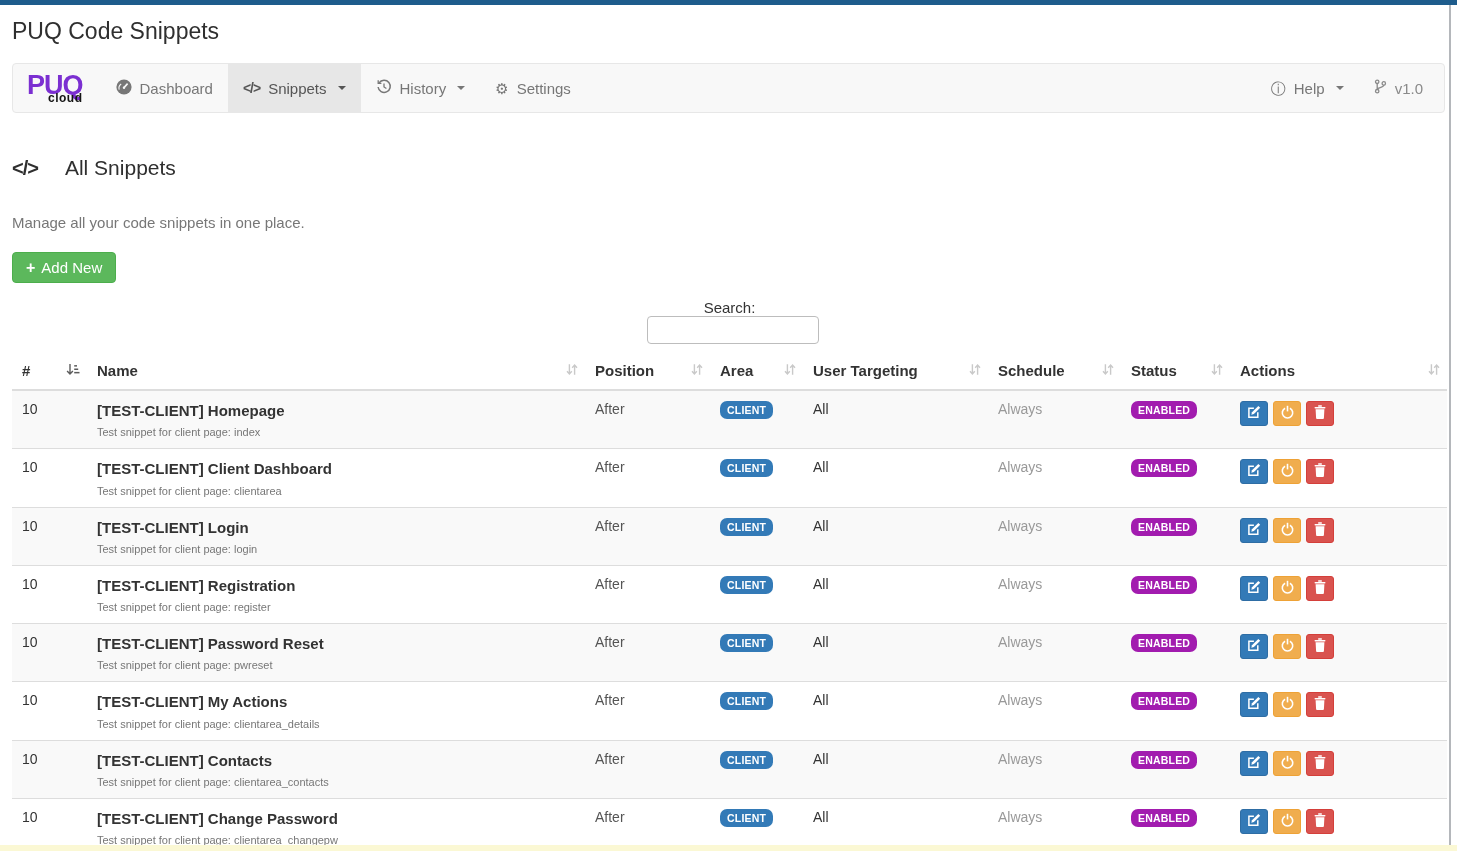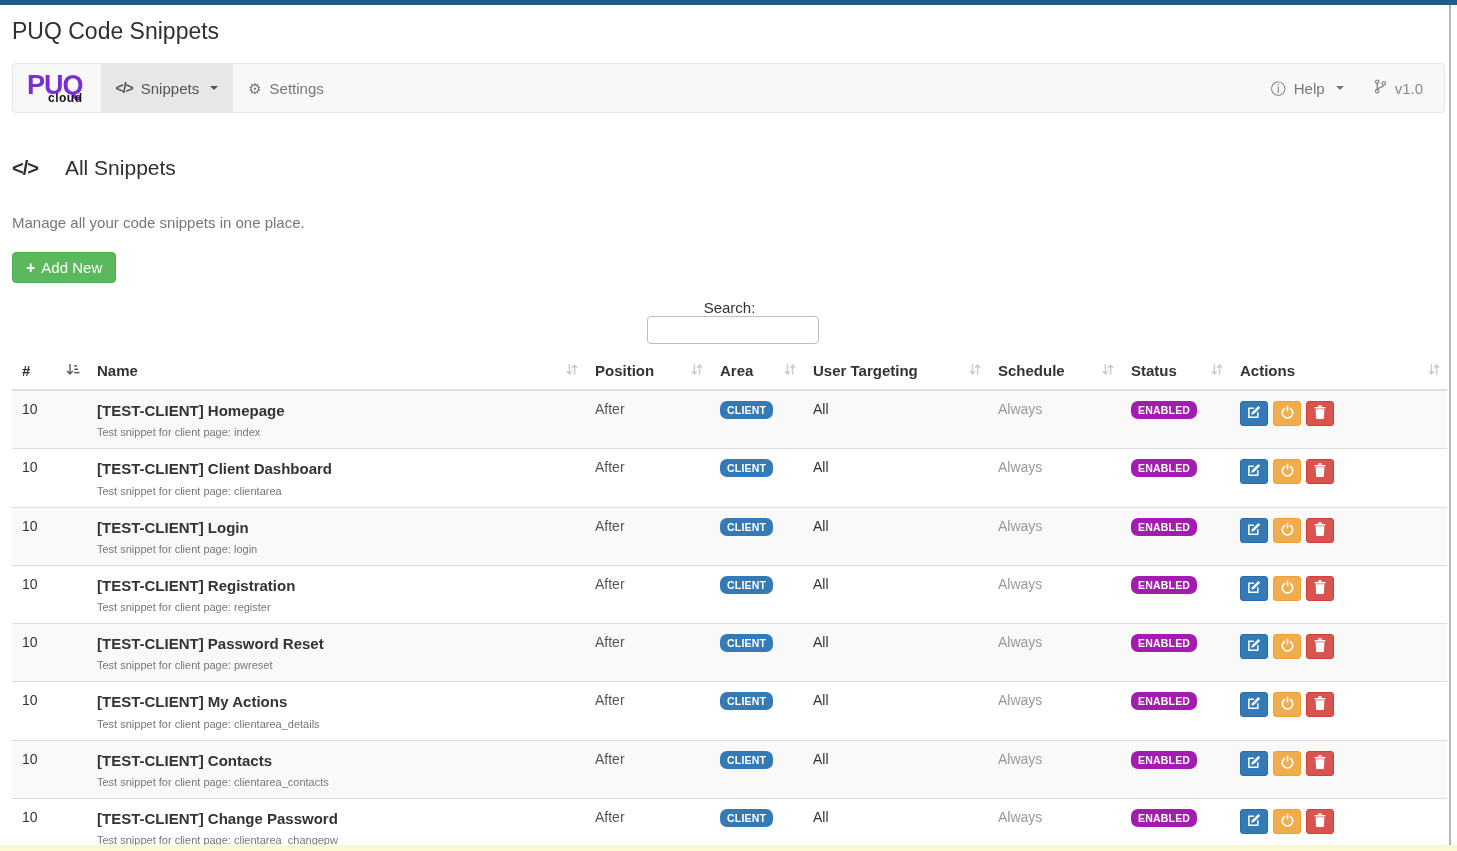--- a/index.html
+++ b/index.html
@@ -98,27 +98,49 @@
 <div class="right-edge"></div>
 
 <h1 class="page-title">PUQ Code Snippets</h1>
 
 <nav class="navbar">
   <div class="brand">
     <span class="brand-main">PUQ</span>
     <span class="brand-sub">cloud</span>
   </div>
 
+  <div class="nav-item">
+    <span>
+      <svg width="16" height="16" viewBox="0 0 16 16">
+          <circle cx="8" cy="8" r="7.6" fill="currentColor"></circle>
+          <line x1="8" y1="8.6" x2="11.6" y2="4.6" stroke="#f8f8f8" stroke-width="1.6"></line>
+          <circle cx="8" cy="8.8" r="1.2" fill="#f8f8f8"></circle>
+          <path d="M3.2 10.6a5 5 0 0 1 2-5.6" fill="none" stroke="#f8f8f8" stroke-width="1.1"></path>
+        </svg>
+    </span>
+    <span>Dashboard</span>
+  </div>
 
   <div class="nav-item active">
     <span class="code-glyph">&lt;/&gt;</span>
     <span>Snippets</span>
     <span class="caret"></span>
   </div>
 
+  <div class="nav-item">
+    <span>
+      <svg width="16" height="16" viewBox="0 0 16 16" fill="none" stroke="currentColor" stroke-width="1.5">
+          <path d="M3.1 3.9a6.1 6.1 0 1 1-1 4.1"></path>
+          <path d="M2.2 1.2v3.2h3.2" stroke-width="1.3"></path>
+          <path d="M8 4.6V8l2.4 1.5" stroke-width="1.3"></path>
+        </svg>
+    </span>
+    <span>History</span>
+    <span class="caret"></span>
+  </div>
 
   <div class="nav-item">
     <span class="icon-char">⚙</span>
     <span>Settings</span>
   </div>
 
   <div class="nav-right">
     <div class="nav-item">
       <span class="icon-char">ⓘ</span>
       <span>Help</span>

